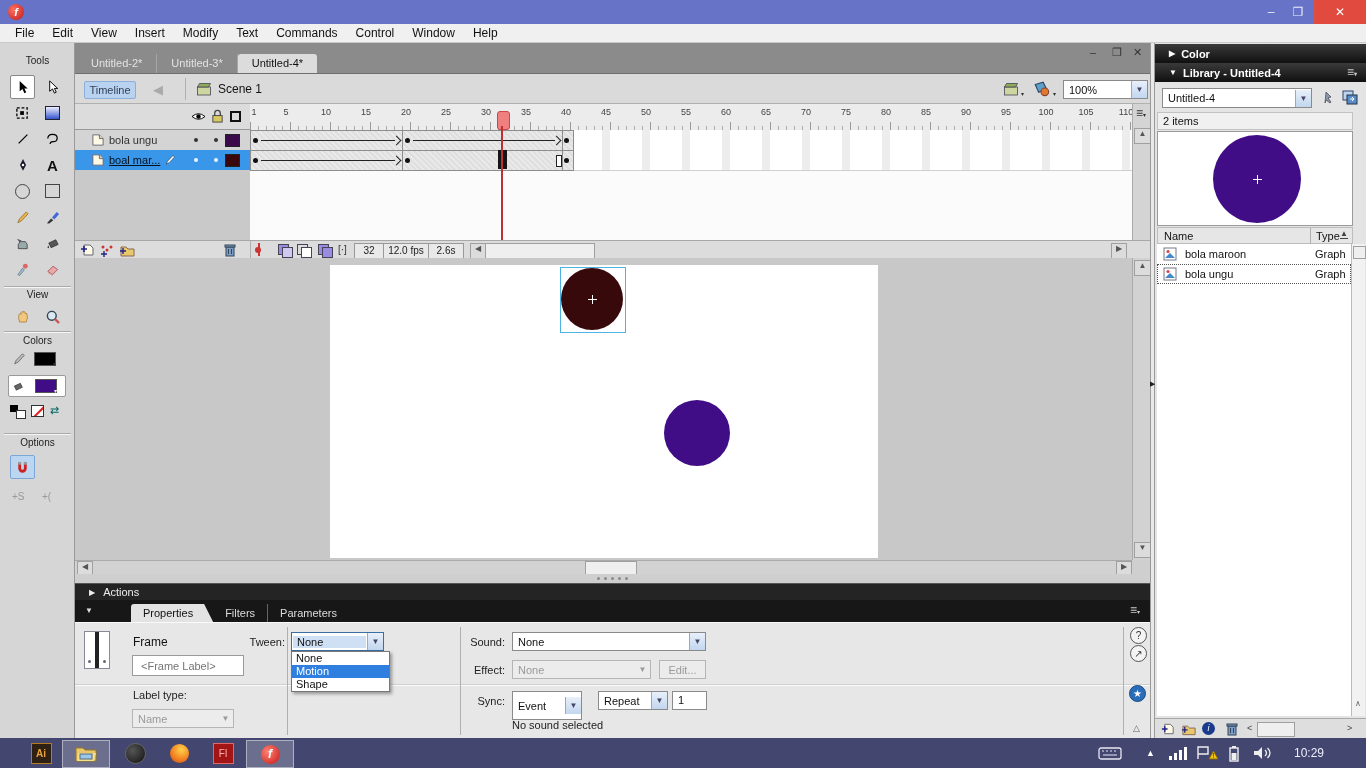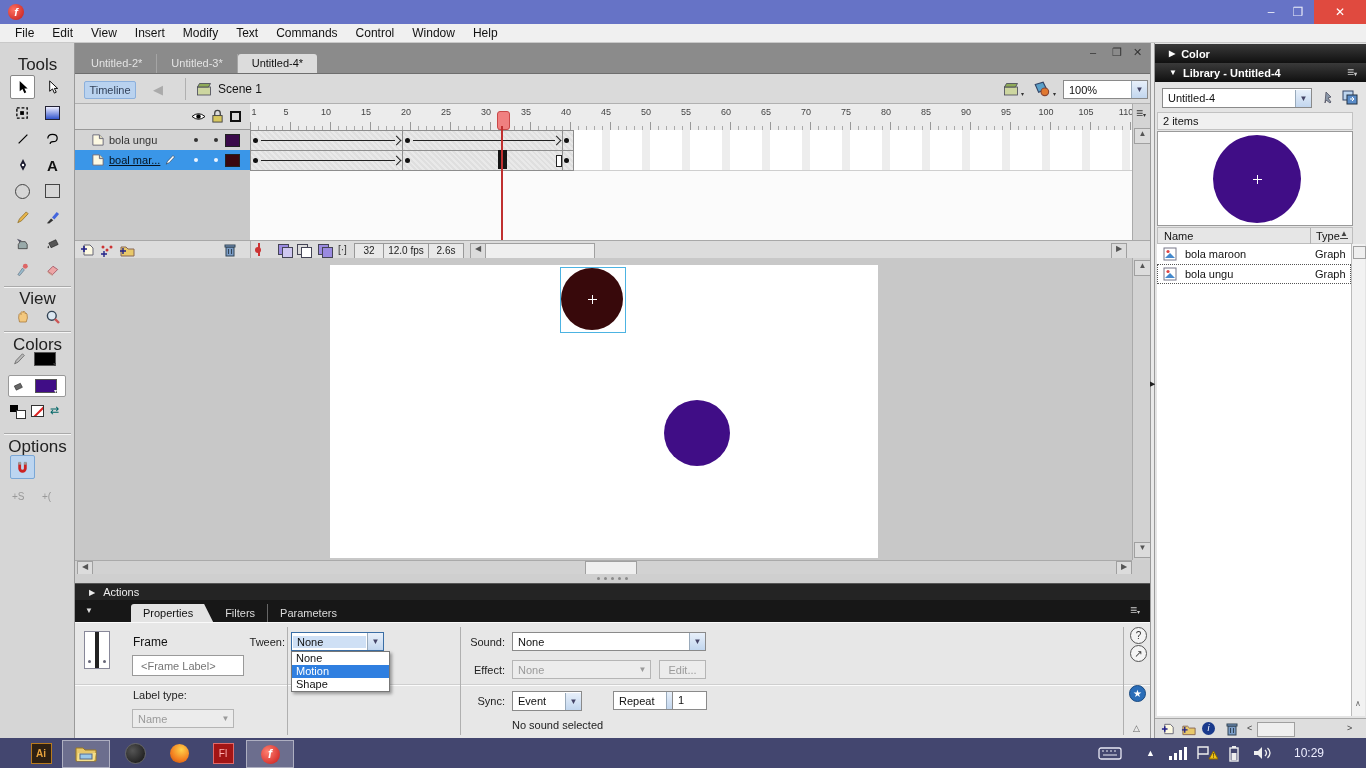--- a/index.html
+++ b/index.html
@@ -8,21 +8,21 @@
   svg{display:block}
   
   #titlebar{left:0;top:0;width:1366px;height:24px;background:#6673c6;}
   #title-text{left:0;top:4px;width:1366px;text-align:center;color:#2e2e44;font-size:13px;}
   .wbtn{top:0;height:24px;display:flex;align-items:center;justify-content:center;color:#e9ecf8;font-size:12px;}
   #btn-close{background:#e04a3f;color:#fff;}
   #menubar{left:0;top:24px;width:1366px;height:19px;background:#f0f0f0;border-bottom:1px solid #c9c9c9;display:flex;align-items:center;padding-left:6px;}
   .mitem{padding:2px 9px;font-size:12px;color:#111;}
   
   #tools{left:0;top:43px;width:75px;height:695px;background:#d6d6d6;border-right:1px solid #9a9a9a;}
-  .sec{width:75px;text-align:center;font-size:17px;color:#222;}
+  .sec{width:75px;text-align:center;font-size:10px;color:#222;}
   .secline{width:67px;left:4px;border-top:1px solid #aaa;border-bottom:1px solid #f5f5f5;}
   .tbtn{width:25px;height:24px;display:flex;align-items:center;justify-content:center;}
   .tbtn.pressed{background:#fff;border:1px solid #888;border-radius:2px;}
   .tbtn.blue{background:#bcd5f0;border:1px solid #7aa7d6;border-radius:2px;}
   .swatch{border:1px solid #555;}
   .gray{color:#999;font-size:10px;}
   
   #tabbar{left:75px;top:43px;width:1075px;height:31px;background:#8b8b8b;border-bottom:1px solid #6e6e6e;}
   #tabbar-tabs{position:absolute;left:2px;bottom:0;display:flex;height:19px;}
   .dtab{padding:3px 14px 0 14px;font-size:11px;color:#e3e3e3;border-right:1px solid #a5a5a5;}
@@ -548,25 +548,25 @@
       </div>
     <div class="ab plbl" style="left:340px;top:41px;width:90px;">Effect:</div>
     <div class="ab ddis" style="left:437px;top:37px;width:139px;height:19px;">
         <span class="ctext">None</span>
         <span class="darr">▼</span>
       </div>
     <div class="ab ddis" style="left:584px;top:37px;width:47px;height:19px;justify-content:center;">
         <span>Edit...</span>
       </div>
     <div class="ab plbl" style="left:340px;top:72px;width:90px;">Sync:</div>
-    <div class="ab combo" style="left:437px;top:68px;width:70px;height:20px;">
+    <div class="ab combo" style="left:437px;top:68px;width:70px;height:29px;">
         <span class="ctext">Event</span>
         <span class="carr">▼</span>
       </div>
-    <div class="ab combo" style="left:538px;top:68px;width:70px;height:19px;justify-content:flex-end;">
+    <div class="ab combo" style="left:523px;top:68px;width:70px;height:19px;justify-content:flex-end;">
         <span class="ctext">Repeat</span>
         <span class="carr">▼</span>
       </div>
     <div class="ab" style="left:597px;top:68px;width:35px;height:19px;background:#fff;border:1px solid #8a8a8a;line-height:17px;padding-left:5px;">1</div>
     <div class="ab" style="left:437px;top:96px;font-size:11px;color:#222;">No sound selected</div>
 
     <div class="circledicon" style="left:1055px;top:4px;">?</div>
     <div class="circledicon" style="left:1055px;top:22px;">↗</div>
     <div class="circledicon" style="left:1054px;top:62px;background:#2a6db8;border-color:#1a4a80;color:#fff;">★</div>
     <div class="ab" style="left:1058px;top:100px;color:#666;font-size:9px;">△</div>

